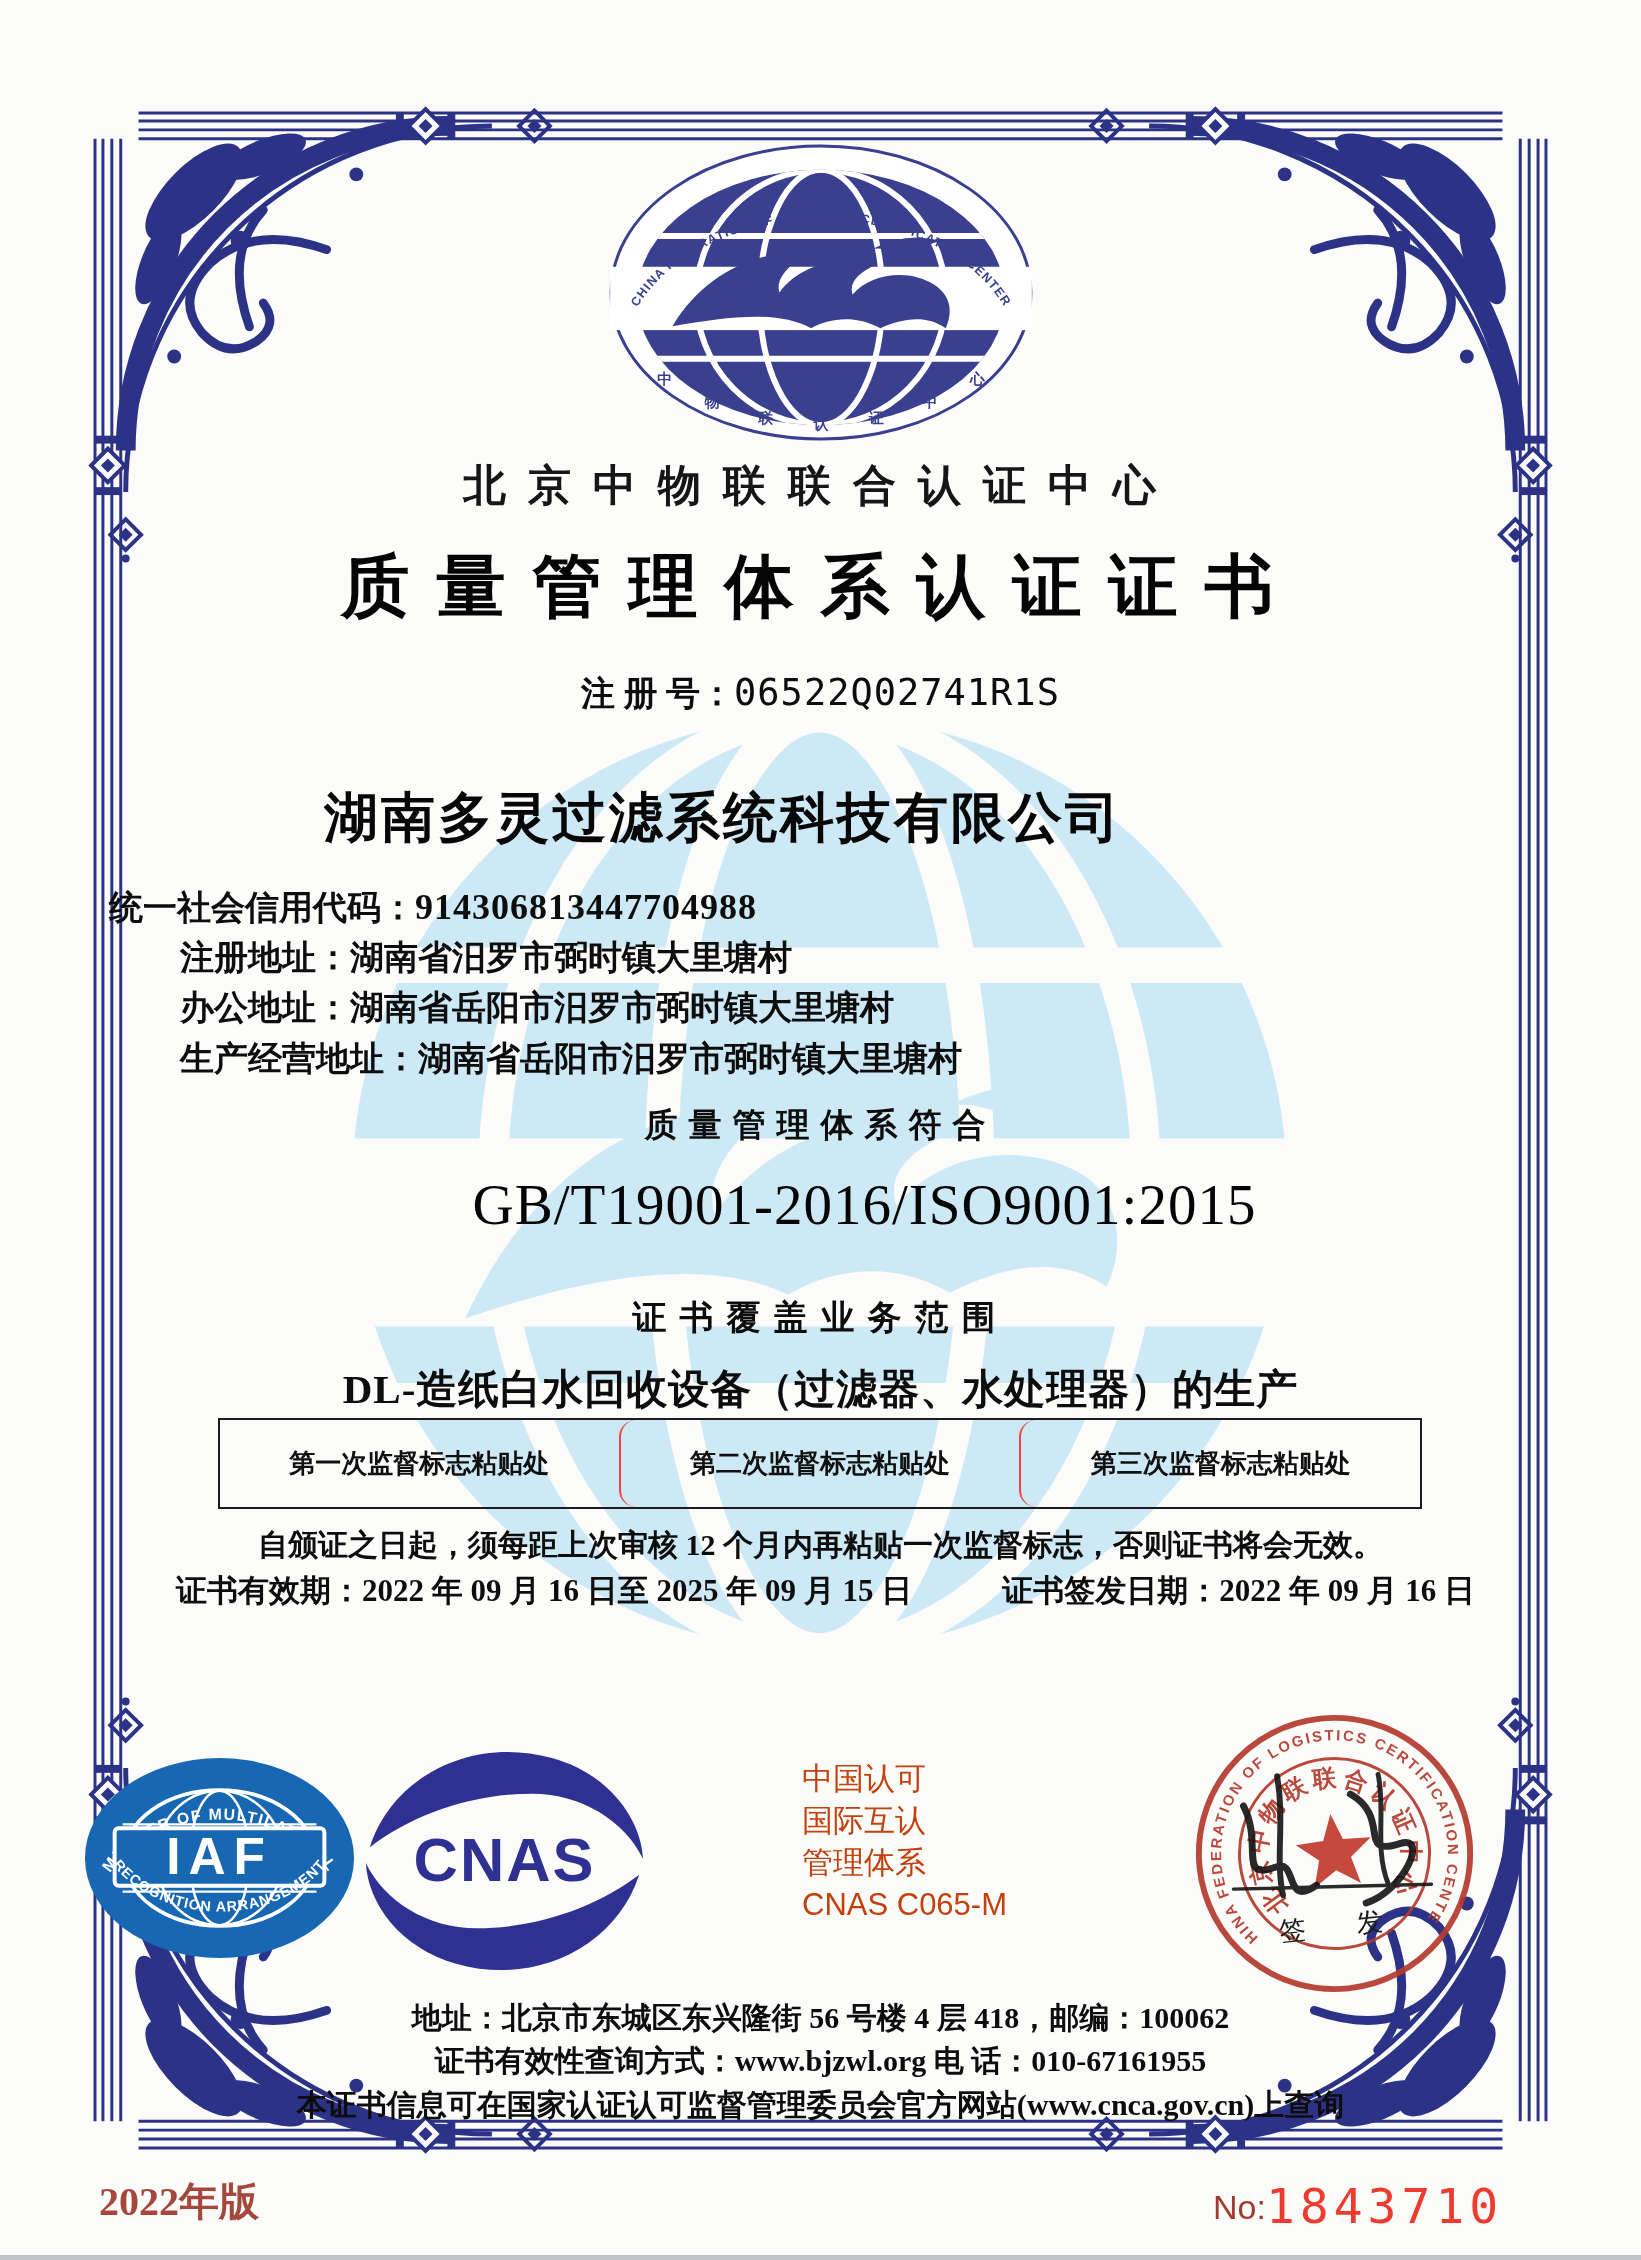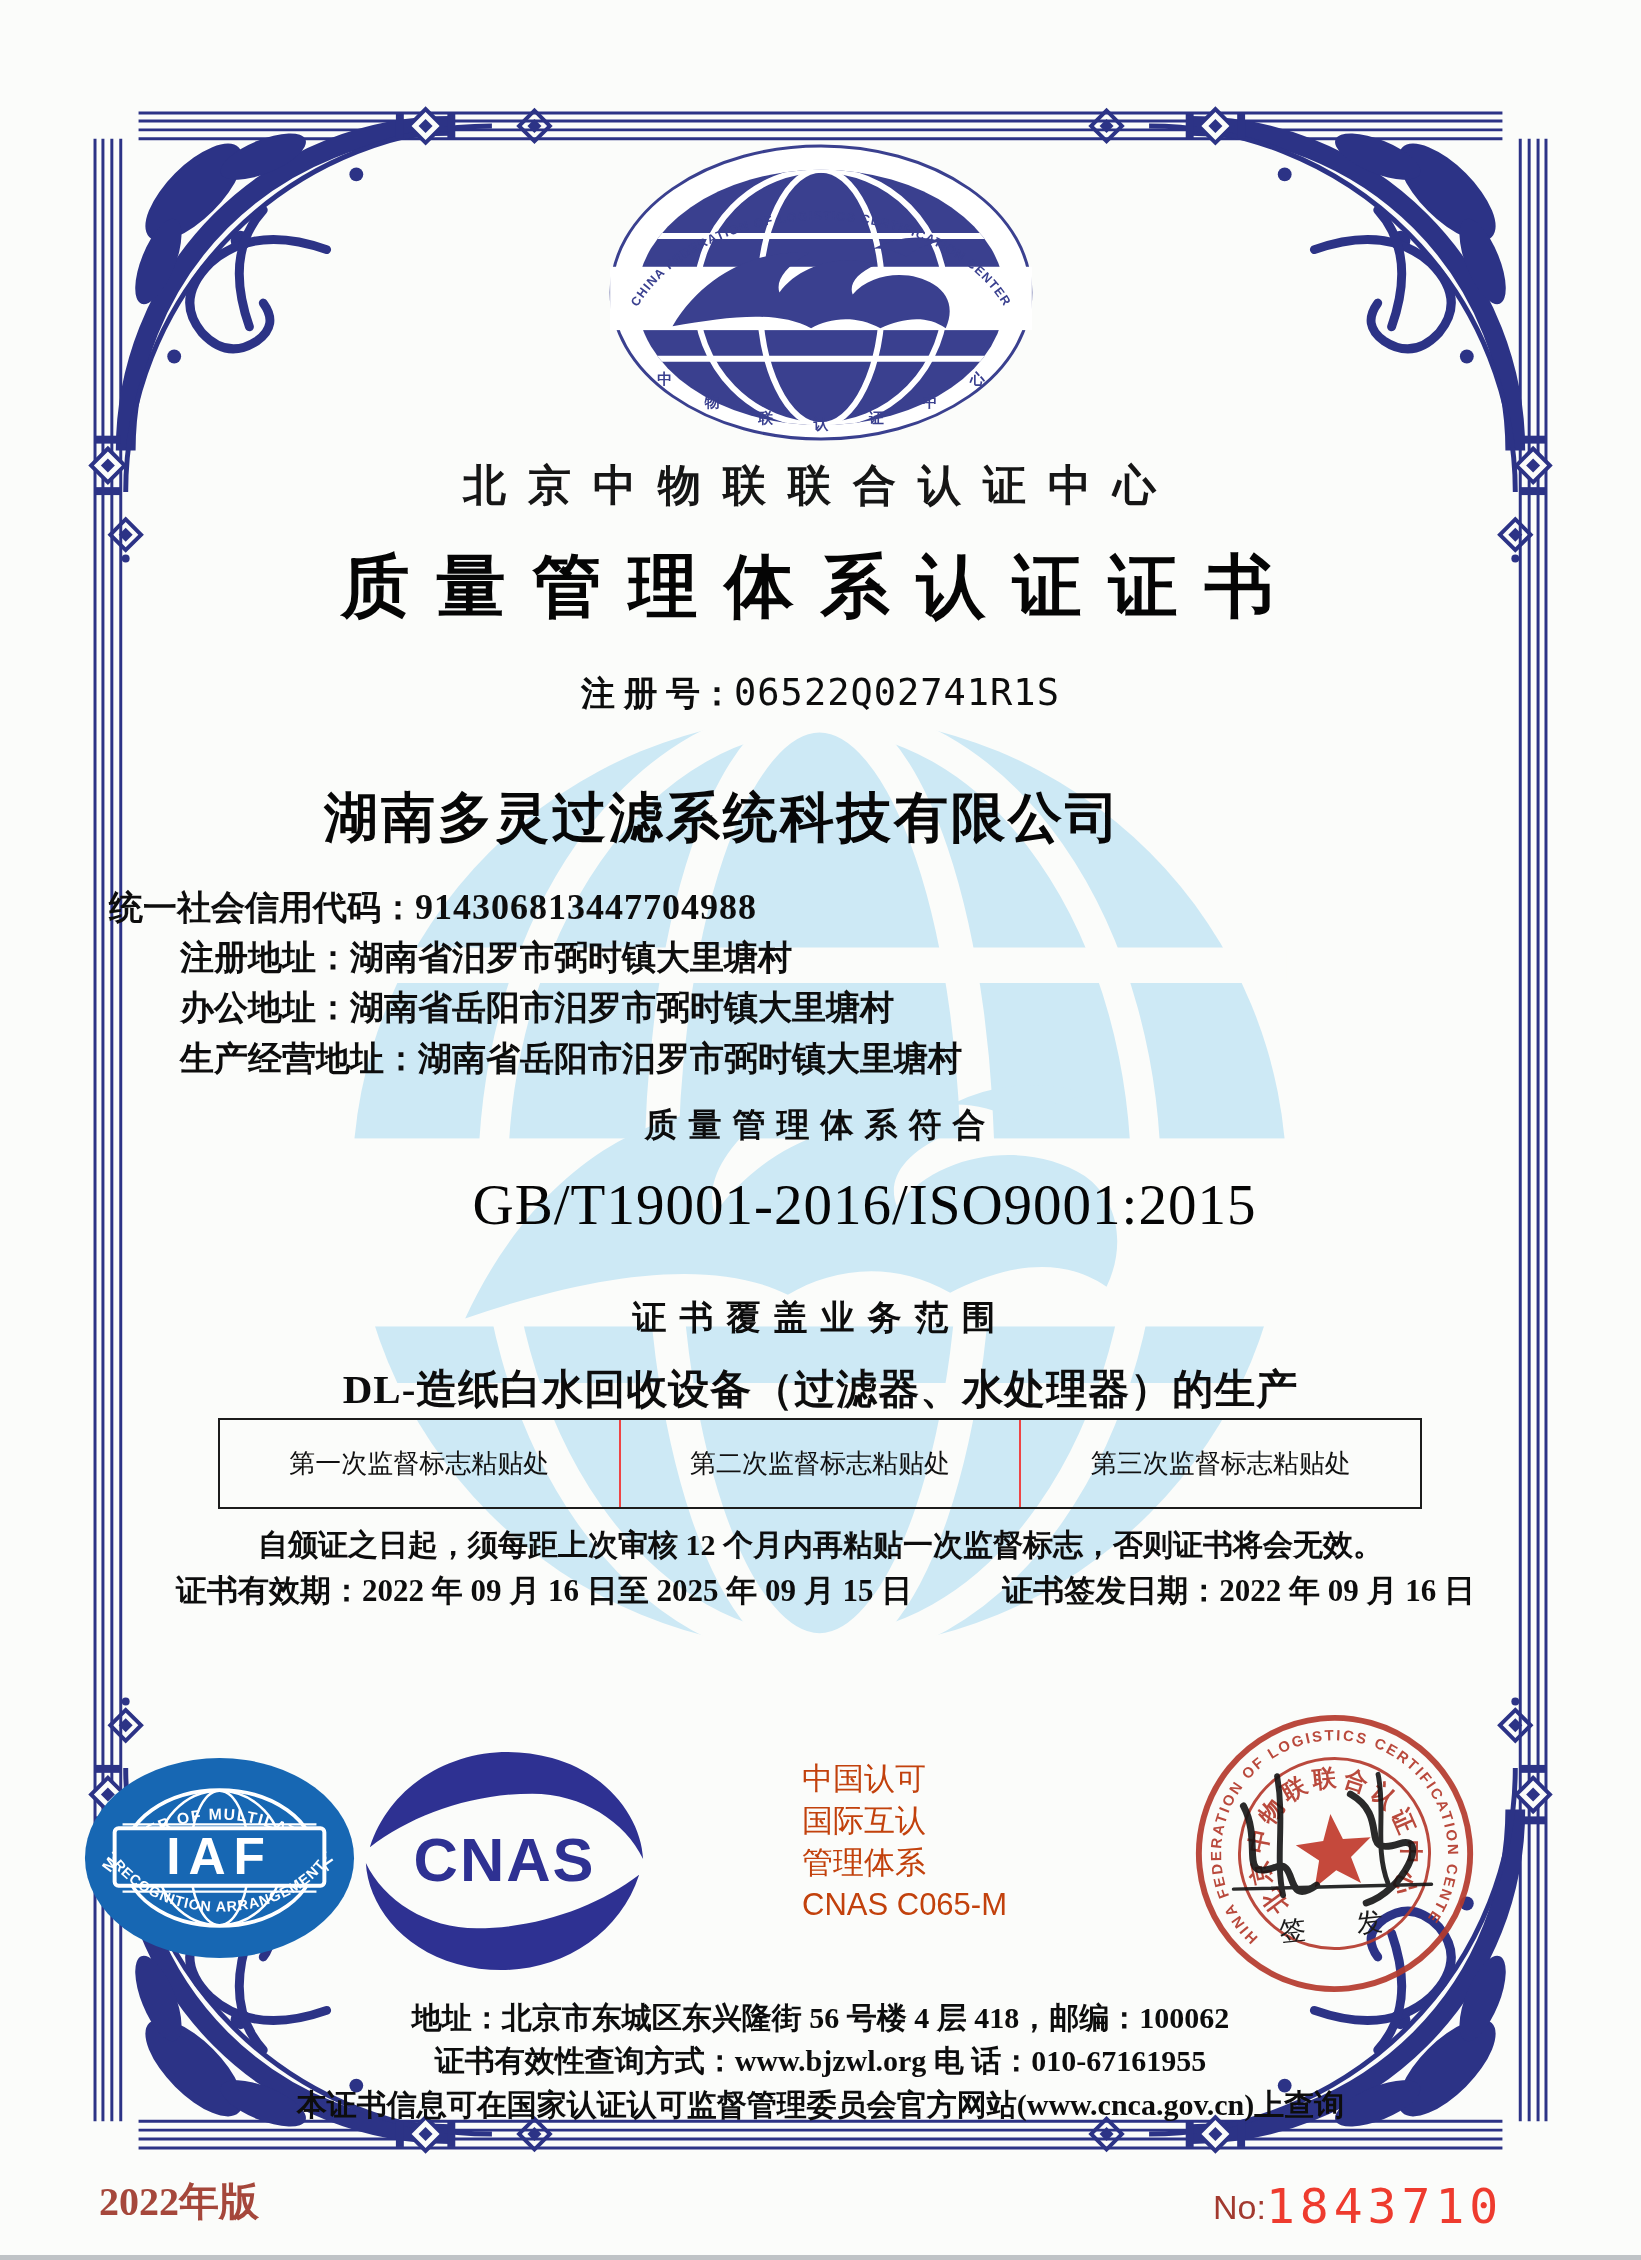--- a/index.html
+++ b/index.html
@@ -19,21 +19,21 @@
   .credit{top:885px;left:109px;width:1228px;font-size:34px;font-weight:600;}
   .credit .num{font-size:36px;letter-spacing:1px;}
   .addr{left:180px;width:1287px;font-size:34px;font-weight:600;line-height:50px;}
   .addr1{top:933px;} .addr2{top:983px;} .addr3{top:1034px;}
   .conform{top:1103px;font-size:33px;font-weight:600;letter-spacing:11px;}
   .standard{top:1172px;font-size:57px;font-weight:400;letter-spacing:1px;color:#050505;padding-left:44px;}
   .scopehead{top:1295px;font-size:34px;font-weight:600;letter-spacing:13px;}
   .scope{top:1362px;font-size:41px;font-weight:600;letter-spacing:1px;}
   
   .sup-table{top:1418px;left:218px;width:1200px;height:87px;display:flex;border:2px solid #1c1c1c;background:transparent;}
-  .sup-cell{flex:1;display:flex;align-items:center;justify-content:center;font-size:26px;font-weight:400;color:#101010;}
+  .sup-cell{flex:1;display:flex;align-items:center;justify-content:center;font-size:26px;font-weight:700;color:#101010;border-radius:17px;}
   .sup-cell + .sup-cell{border-left:2px solid #ef4444;}
   .note{top:1525px;font-size:30px;font-weight:600;}
   .dates{top:1570px;left:176px;width:1299px;display:flex;justify-content:space-between;font-size:31px;font-weight:700;}
   
   .acc-text{top:1758px;left:802px;font-size:31px;line-height:42px;color:#c2410c;font-family:"Liberation Sans","DejaVu Sans",sans-serif;}
   
   .f1{top:1998px;font-size:30px;font-weight:600;}
   .f2{top:2041px;font-size:30px;font-weight:600;}
   .f3{top:2085px;font-size:30px;font-weight:600;}
   .edition{top:2174px;left:99px;font-size:40px;font-weight:600;color:#a5473b;}

